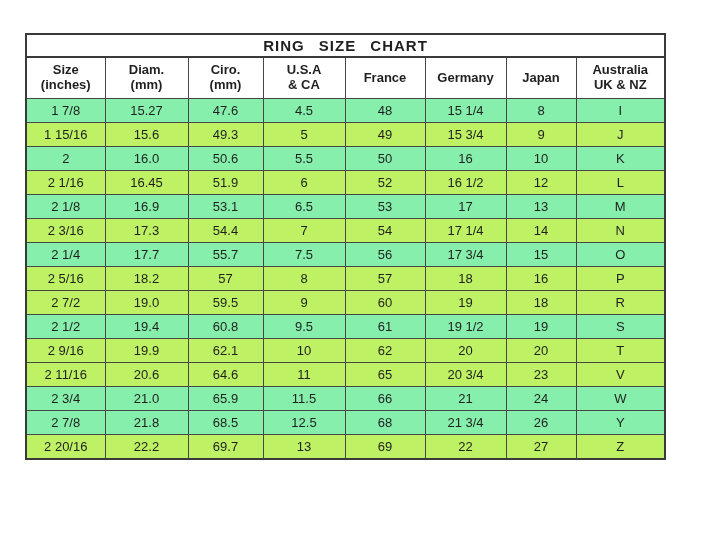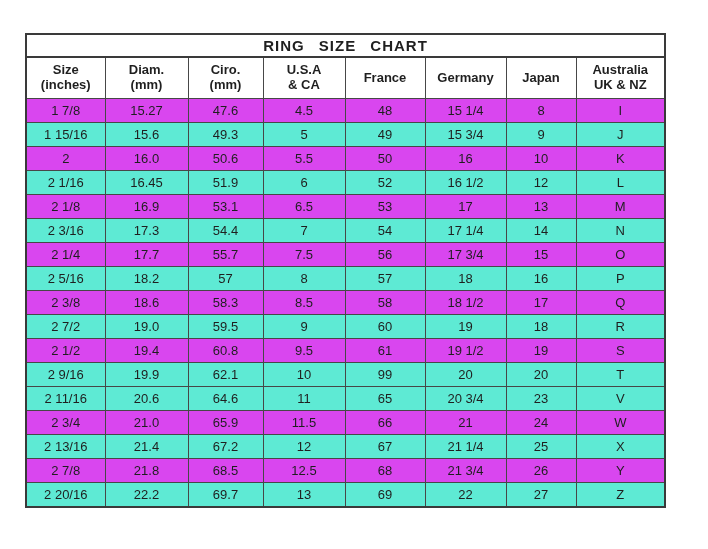--- a/index.html
+++ b/index.html
@@ -49,22 +49,22 @@
     font-size: 13px;
     line-height: 1.15;
     background: #ffffff;
     font-weight: bold;
   }
   .ring-chart th.colhead span { display: block; }
   .ring-chart tbody td {
     height: 23px;
     font-size: 13px;
   }
-  .ring-chart tbody tr { background: #5eead4; }
-  .ring-chart tbody tr.alt { background: #d946ef; }
+  .ring-chart tbody tr { background: #bef264; }
+  .ring-chart tbody tr.alt { background: #86efac; }
 </style>
 </head>
 <body>
 
 <div class="page">
   <table class="ring-chart">
     <colgroup>
       <col style="width:79px">
       <col style="width:83px">
       <col style="width:75px">
@@ -187,30 +187,20 @@
         <tr>
           <td>2 5/16</td>
           <td>18.2</td>
           <td>57</td>
           <td>8</td>
           <td>57</td>
           <td>18</td>
           <td>16</td>
           <td>P</td>
         </tr>
-        <tr class="alt">
-          <td>2 3/8</td>
-          <td>18.6</td>
-          <td>58.3</td>
-          <td>8.5</td>
-          <td>58</td>
-          <td>18 1/2</td>
-          <td>17</td>
-          <td>Q</td>
-        </tr>
         <tr>
           <td>2 7/2</td>
           <td>19.0</td>
           <td>59.5</td>
           <td>9</td>
           <td>60</td>
           <td>19</td>
           <td>18</td>
           <td>R</td>
         </tr>
@@ -222,21 +212,21 @@
           <td>61</td>
           <td>19 1/2</td>
           <td>19</td>
           <td>S</td>
         </tr>
         <tr>
           <td>2 9/16</td>
           <td>19.9</td>
           <td>62.1</td>
           <td>10</td>
-          <td>99</td>
+          <td>62</td>
           <td>20</td>
           <td>20</td>
           <td>T</td>
         </tr>
         <tr>
           <td>2 11/16</td>
           <td>20.6</td>
           <td>64.6</td>
           <td>11</td>
           <td>65</td>
@@ -247,30 +237,20 @@
         <tr class="alt">
           <td>2 3/4</td>
           <td>21.0</td>
           <td>65.9</td>
           <td>11.5</td>
           <td>66</td>
           <td>21</td>
           <td>24</td>
           <td>W</td>
         </tr>
-        <tr>
-          <td>2 13/16</td>
-          <td>21.4</td>
-          <td>67.2</td>
-          <td>12</td>
-          <td>67</td>
-          <td>21 1/4</td>
-          <td>25</td>
-          <td>X</td>
-        </tr>
         <tr class="alt">
           <td>2 7/8</td>
           <td>21.8</td>
           <td>68.5</td>
           <td>12.5</td>
           <td>68</td>
           <td>21 3/4</td>
           <td>26</td>
           <td>Y</td>
         </tr>

